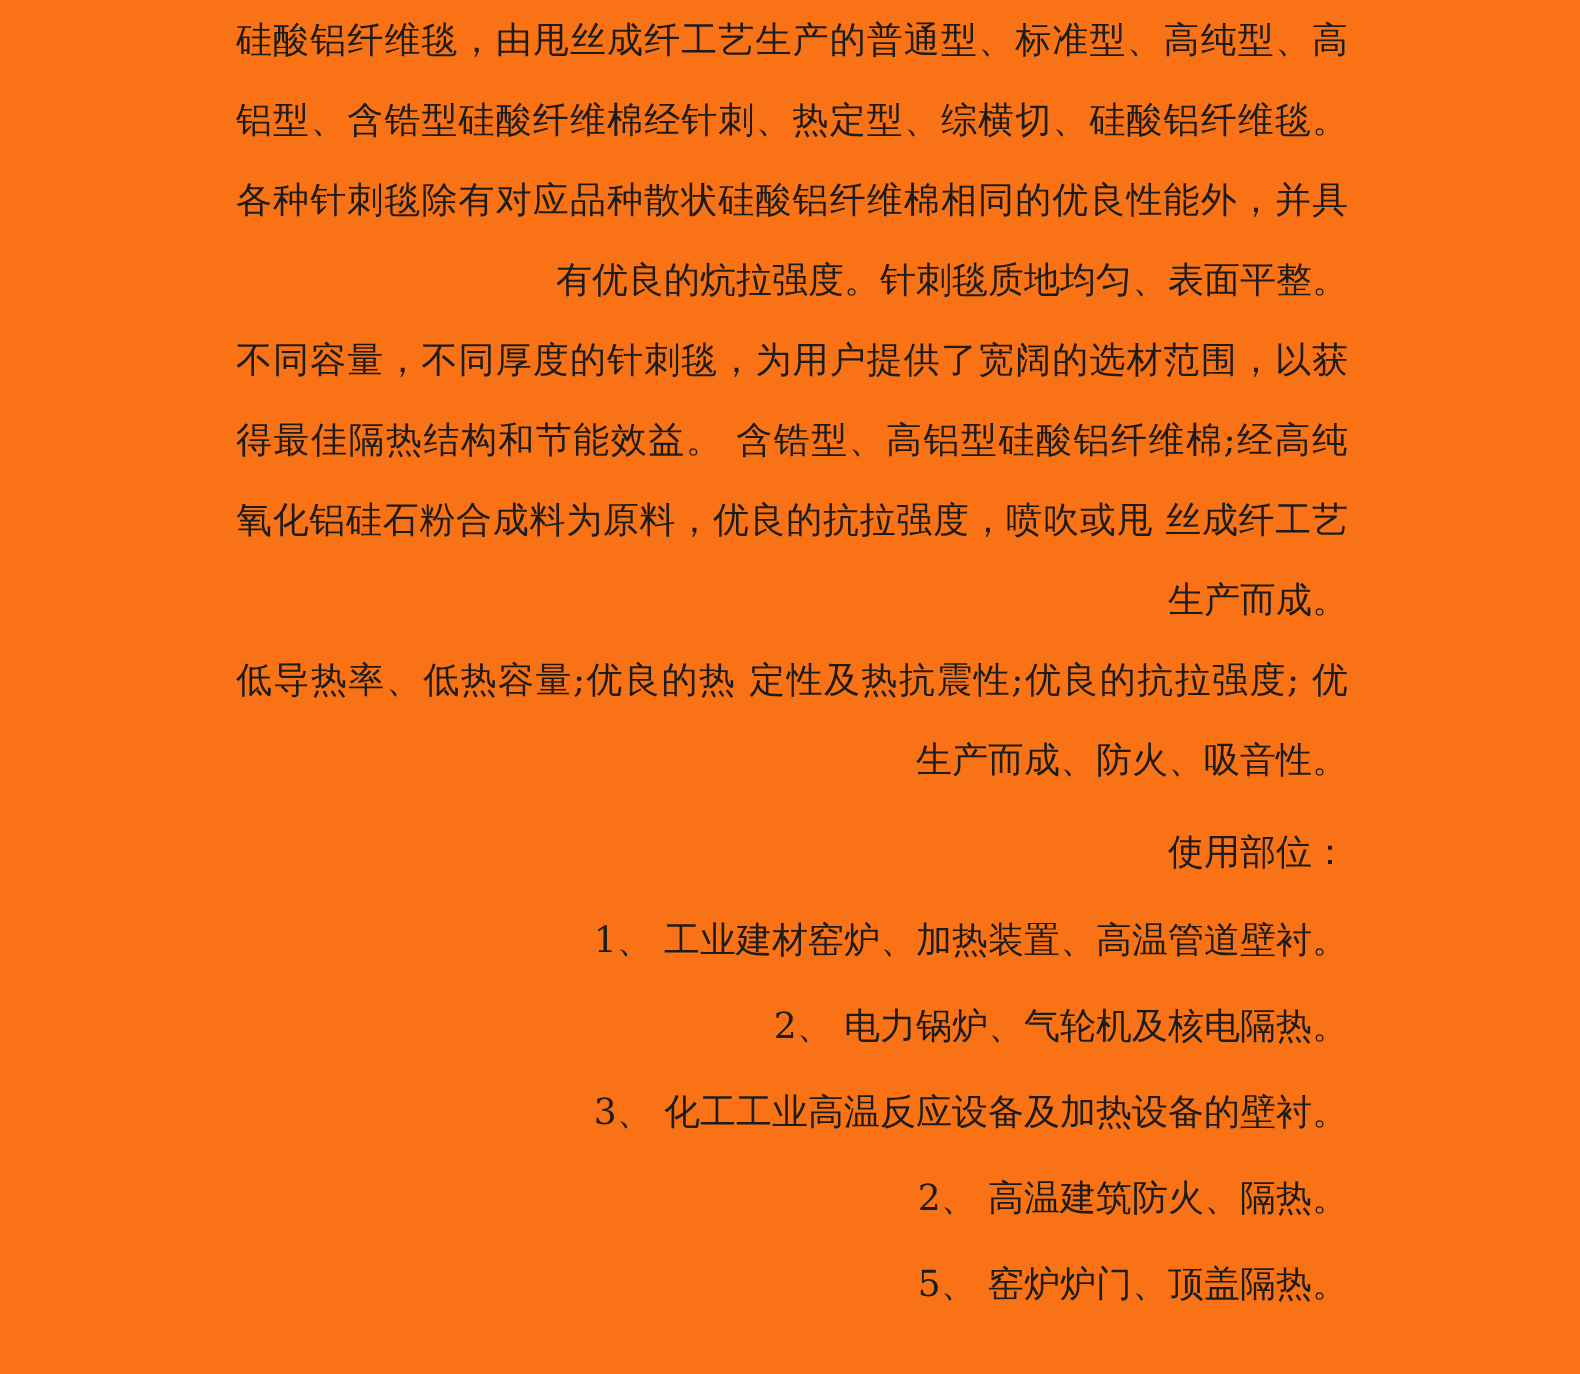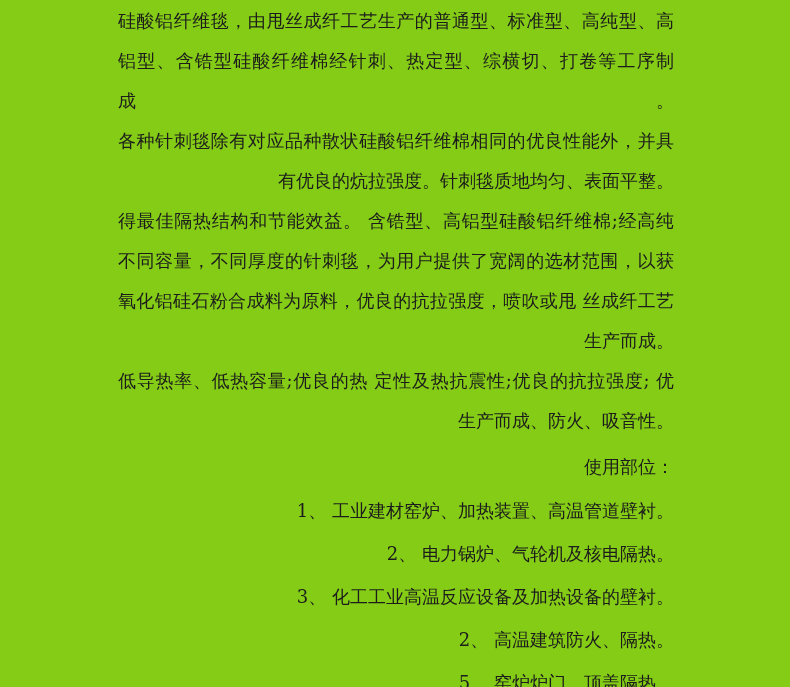--- a/index.html
+++ b/index.html
@@ -31,31 +31,31 @@
     text-align-last: justify;
     text-justify: inter-character;
   }
   .paragraph.heading { margin-top: 4px; margin-left: 36px; }
   .paragraph.heading .line { line-height: 44px; }
   .paragraph.list .line { line-height: 43px; }
 </style>
 </head>
 <body>
 
-<div class="page" style="background: #84cc16; color: rgb(28, 28, 28);">
+<div class="page" style="background: #f97316; color: rgb(28, 28, 28);">
   <div>
       <div class="paragraph">
         <div class="line j">硅酸铝纤维毯，由甩丝成纤工艺生产的普通型、标准型、高纯型、高</div>
-        <div class="line j">铝型、含锆型硅酸纤维棉经针刺、热定型、综横切、打卷等工序制成。</div>
+        <div class="line j">铝型、含锆型硅酸纤维棉经针刺、热定型、综横切、硅酸铝纤维毯。</div>
         <div class="line j">各种针刺毯除有对应品种散状硅酸铝纤维棉相同的优良性能外，并具</div>
         <div class="line">有优良的炕拉强度。针刺毯质地均匀、表面平整。</div>
       </div>
       <div class="paragraph">
+        <div class="line j">不同容量，不同厚度的针刺毯，为用户提供了宽阔的选材范围，以获</div>
         <div class="line j">得最佳隔热结构和节能效益。 含锆型、高铝型硅酸铝纤维棉;经高纯</div>
-        <div class="line j">不同容量，不同厚度的针刺毯，为用户提供了宽阔的选材范围，以获</div>
         <div class="line j">氧化铝硅石粉合成料为原料，优良的抗拉强度，喷吹或甩 丝成纤工艺</div>
         <div class="line">生产而成。</div>
       </div>
       <div class="paragraph">
         <div class="line j">低导热率、低热容量;优良的热 定性及热抗震性;优良的抗拉强度; 优</div>
         <div class="line">生产而成、防火、吸音性。</div>
       </div>
       <div class="paragraph heading">
         <div class="line">使用部位：</div>
       </div>

